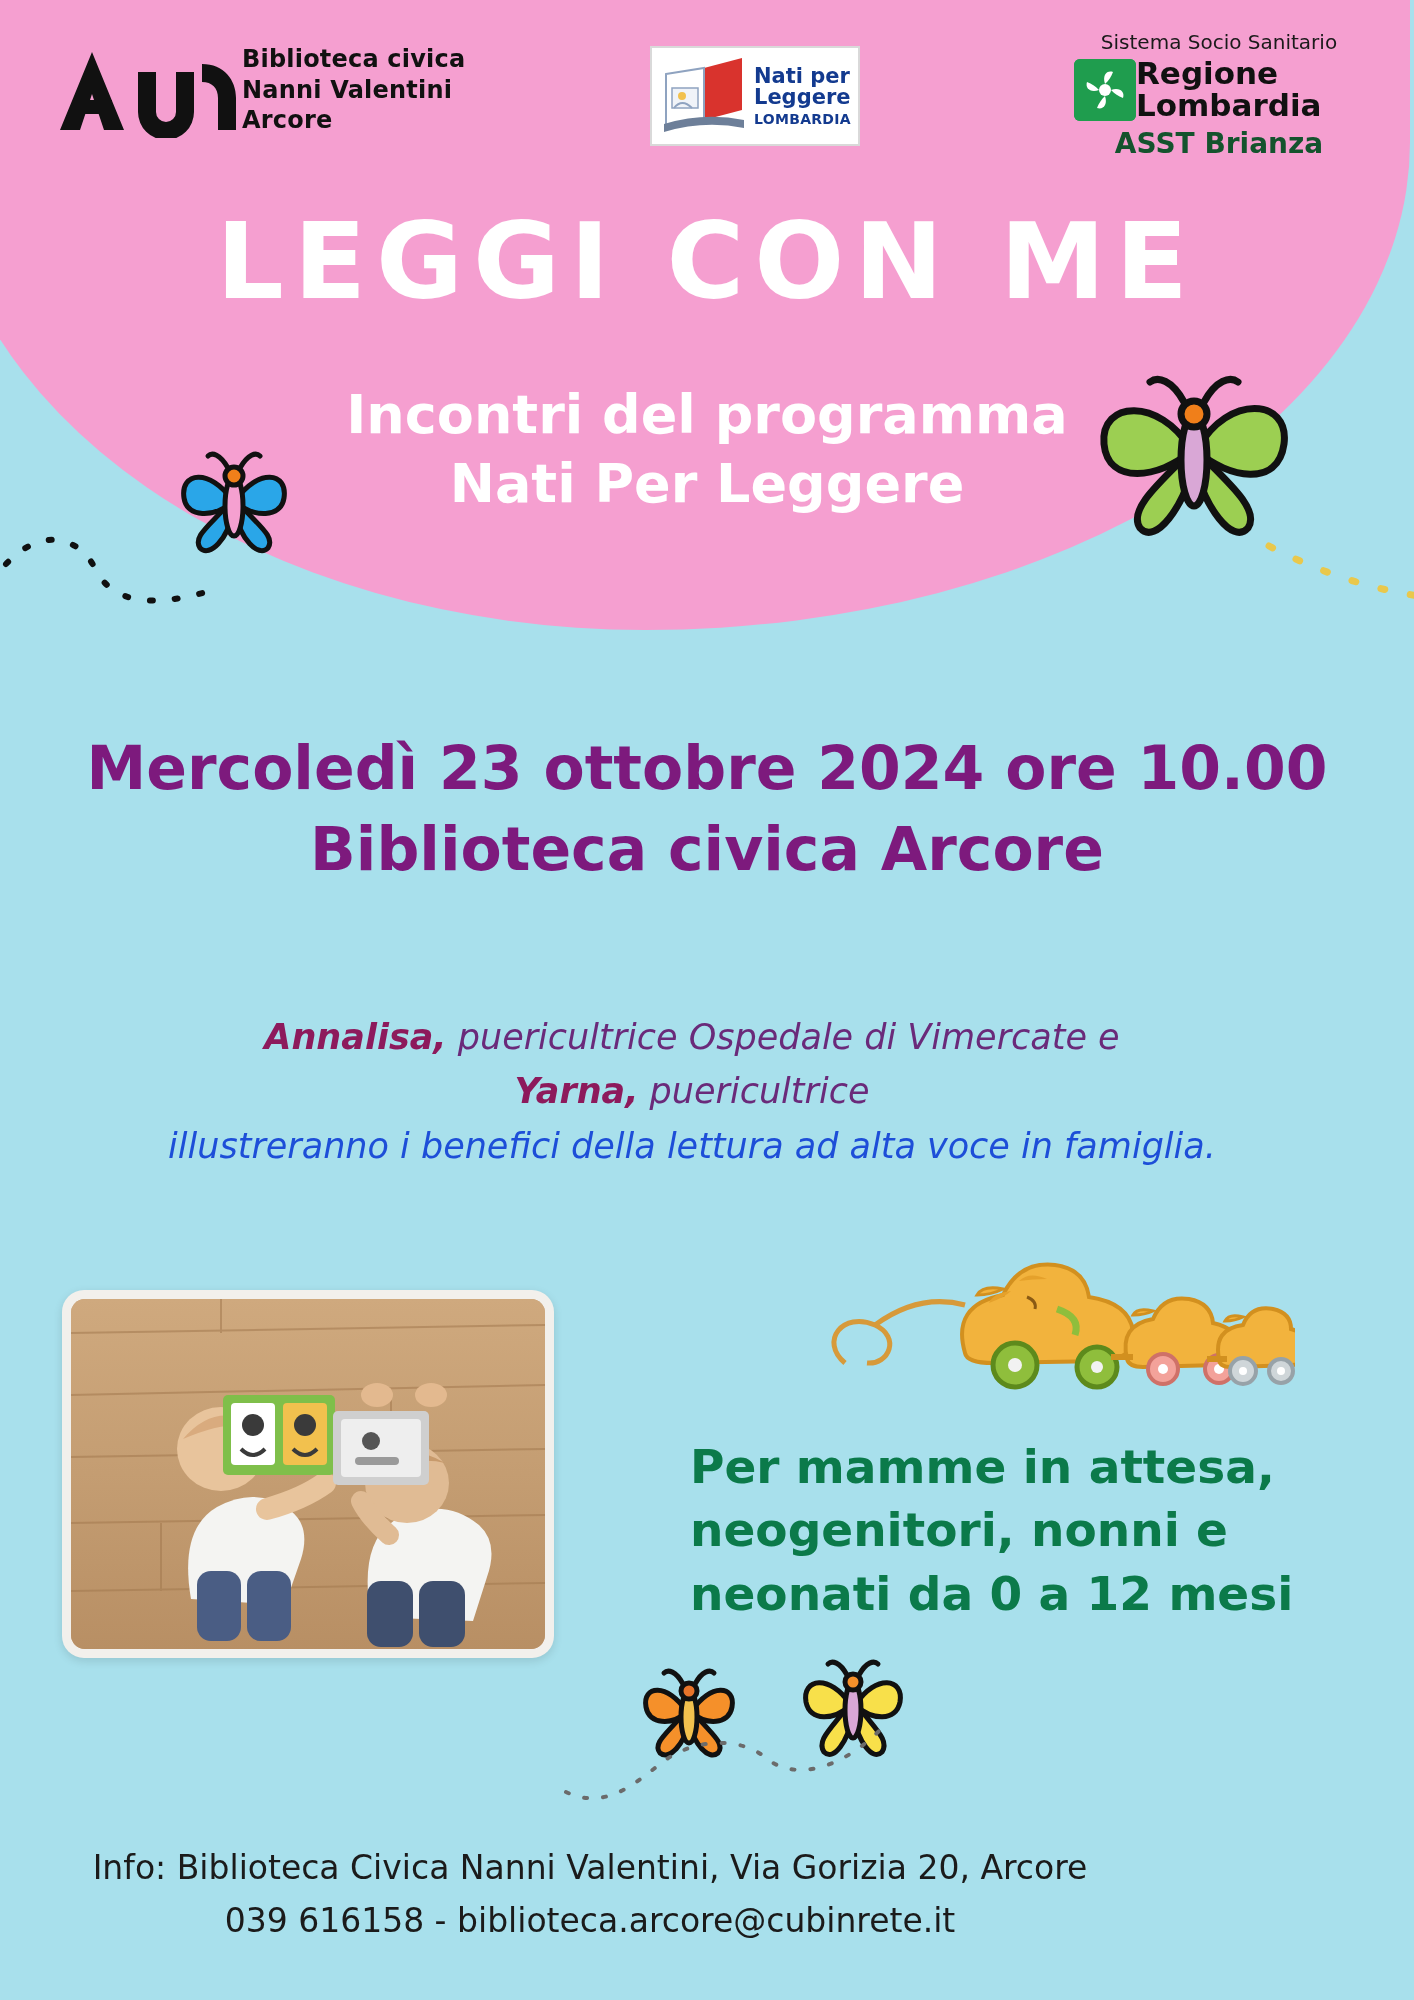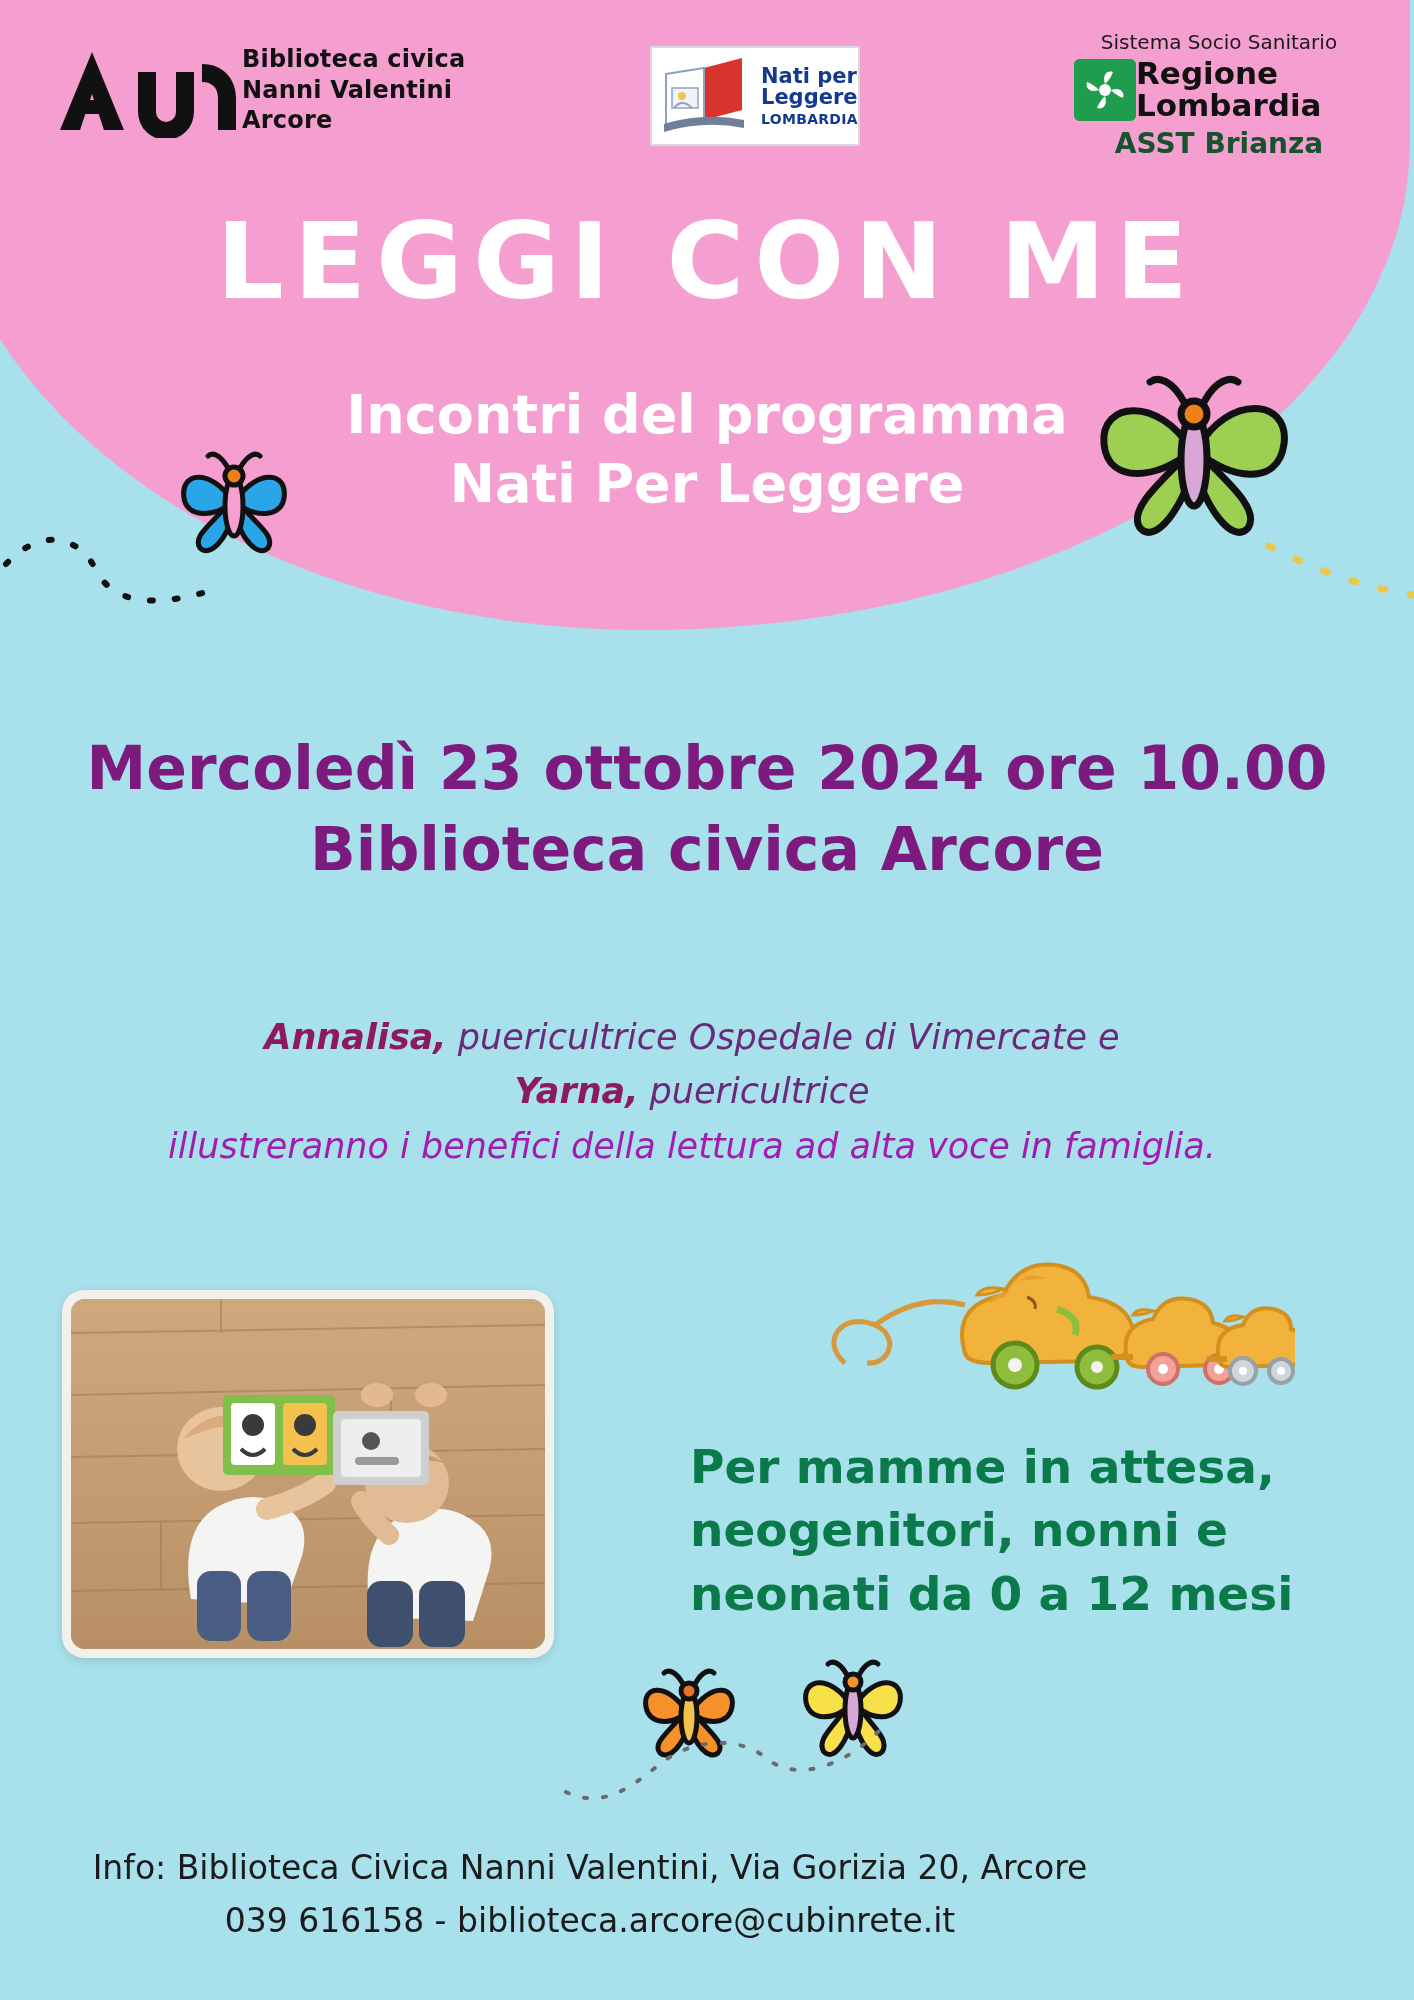--- a/index.html
+++ b/index.html
@@ -56,21 +56,21 @@
 
   .npl-logo {
     position: absolute;
     left: 650px; top: 16px;
     width: 210px; height: 100px;
     background: #ffffff;
     border: 2px solid #d9d9d9;
     display: flex;
     align-items: center;
     padding: 6px 8px;
-    gap: 13px;
+    gap: 6px;
   }
   .npl-book { width: 88px; height: 84px; position: relative; }
   .npl-text {
     color: #133a8f;
     font-weight: bold;
     line-height: 1.02;
   }
   .npl-text .l1 { font-size: 21px; }
   .npl-text .l2 { font-size: 21px; }
   .npl-text .l3 { font-size: 14px; letter-spacing: 0.3px; margin-top:3px; }
@@ -139,21 +139,21 @@
   .speakers {
     position: absolute;
     top: 1010px; left: 0; width: 1384px;
     text-align: center;
     color: #6a2a7a;
     font-size: 35px;
     line-height: 1.55;
     font-style: italic;
   }
   .speakers .bold { font-weight: bold; color: #8d1a5c; }
-  .speakers .line3 { color: #a21caf; }
+  .speakers .line3 { color: #1d4ed8; }
 
   
   .photo-frame {
     position: absolute;
     left: 62px; top: 1290px;
     width: 492px; height: 368px;
     background: #f2f0ec;
     border-radius: 22px;
     padding: 9px;
     box-shadow: 0 3px 10px rgba(0,0,0,0.12);

